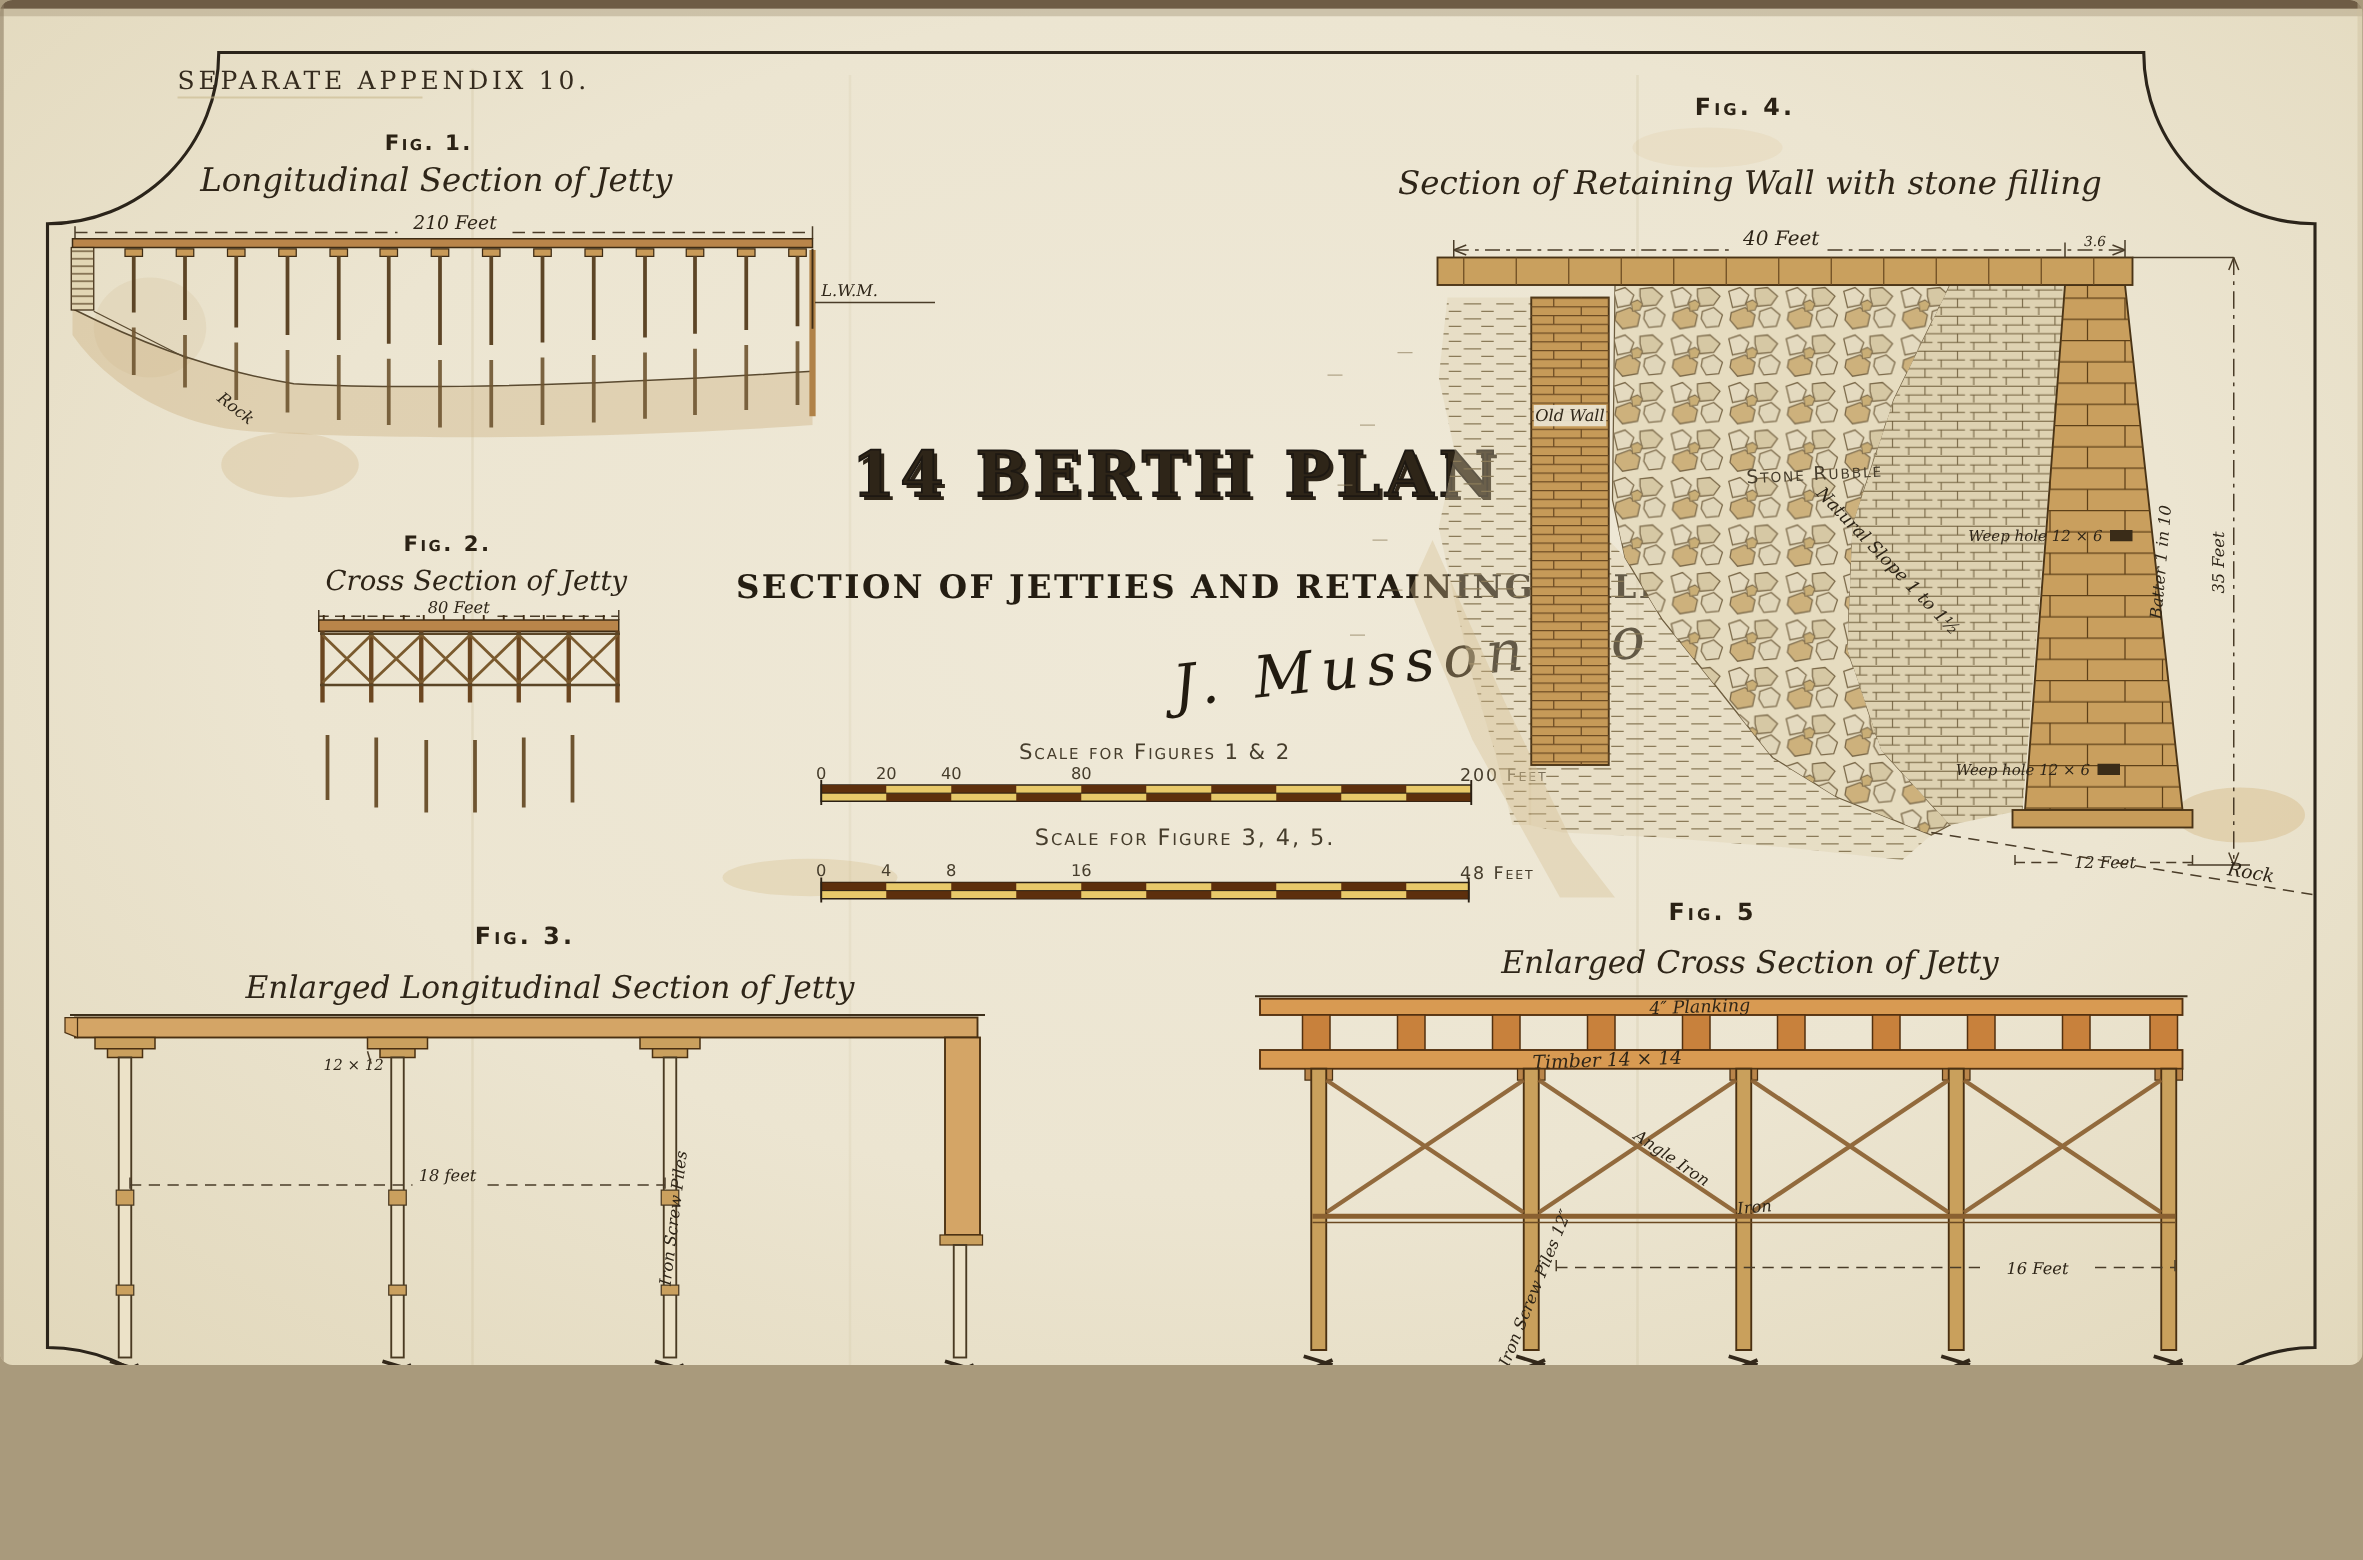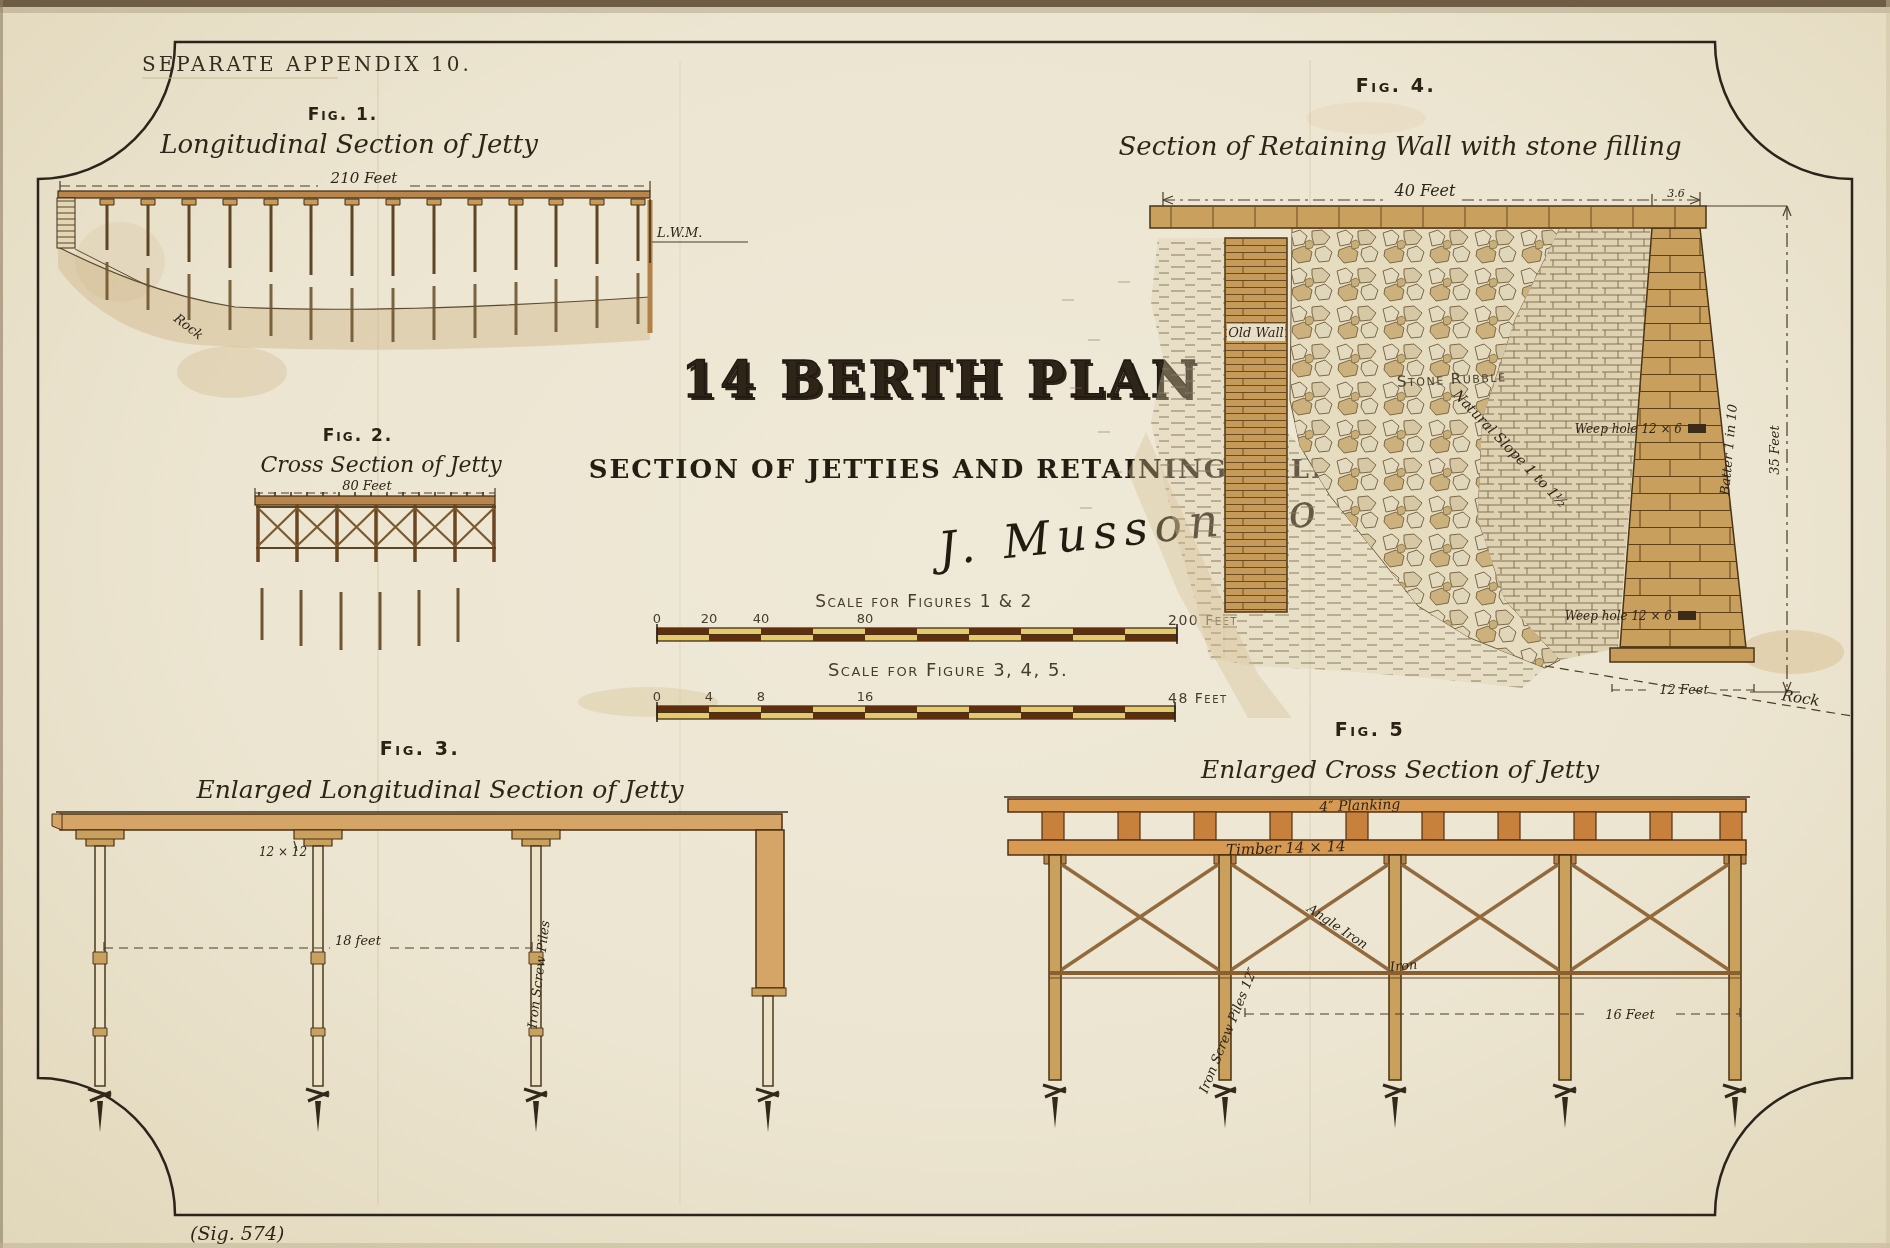--- a/index.html
+++ b/index.html
@@ -1,17 +1,17 @@
 <!DOCTYPE html>
 <html><head>
 <meta charset="utf-8">
 <style>
   html,body{margin:0;padding:0;background:#a99a7c;}
-  .sheet{position:relative;width:1890px;height:1248px;overflow:hidden;
-    background:radial-gradient(ellipse at 52% 44%, #efe9d8 0%, #ece5d1 55%, #e1d7ba 100%);}
+  .sheet{position:relative;width:1890px;height:1092px;overflow:hidden;
+    background:radial-gradient(ellipse at 52% 44%, #efe9d8 0%, #ece5d1 55%, #e1d7ba 100%);border-radius:10px;}
   svg{position:absolute;left:0;top:0;}
   text{fill:#2e2518;}
   .t-serifcaps{font-family:"DejaVu Serif",serif;font-size:20px;letter-spacing:3px;fill:#352b1e;}
   .t-fig{font-family:"DejaVu Sans",sans-serif;font-variant:small-caps;font-weight:600;font-size:17px;letter-spacing:2px;fill:#2b2215;}
   .t-fig-lg{font-family:"DejaVu Sans",sans-serif;font-variant:small-caps;font-weight:600;font-size:19px;letter-spacing:2.5px;fill:#2b2215;}
   .t-script{font-family:"DejaVu Serif",serif;font-style:italic;fill:#2e2518;}
   .t-hand{font-family:"DejaVu Sans",sans-serif;font-variant:small-caps;fill:#463d2c;letter-spacing:1.5px;}
   .t-num{font-family:"DejaVu Sans",sans-serif;font-size:13px;fill:#463d2c;}
   .t-main{font-family:"DejaVu Serif",serif;font-weight:bold;font-size:50px;letter-spacing:4px;}
   .t-sub{font-family:"DejaVu Serif",serif;font-weight:bold;font-size:26px;letter-spacing:2px;fill:#241d12;}

